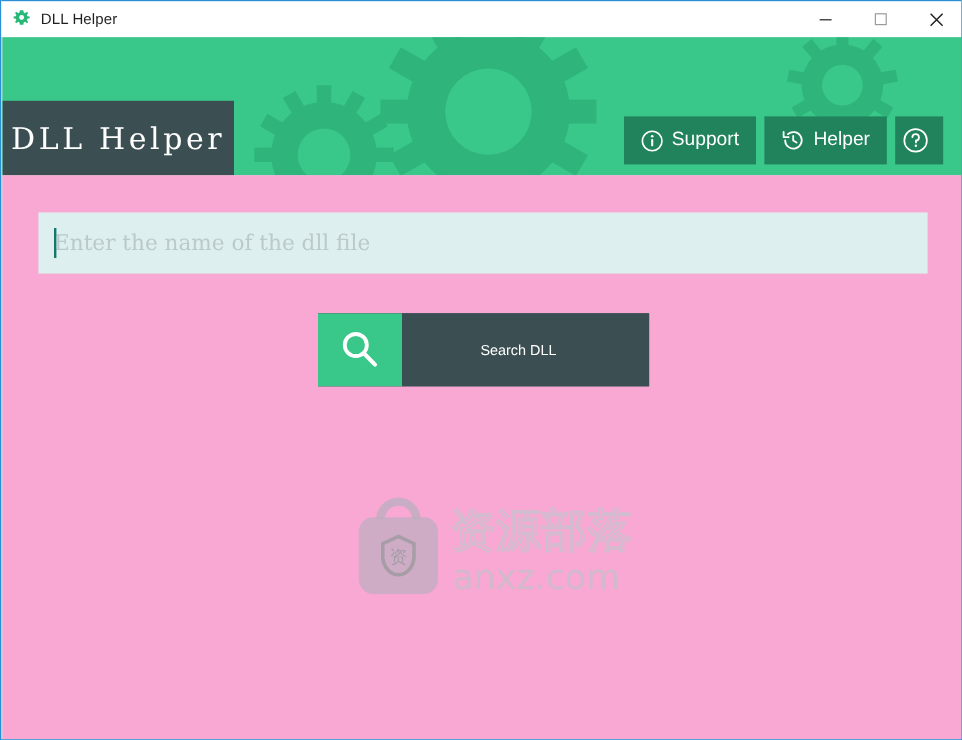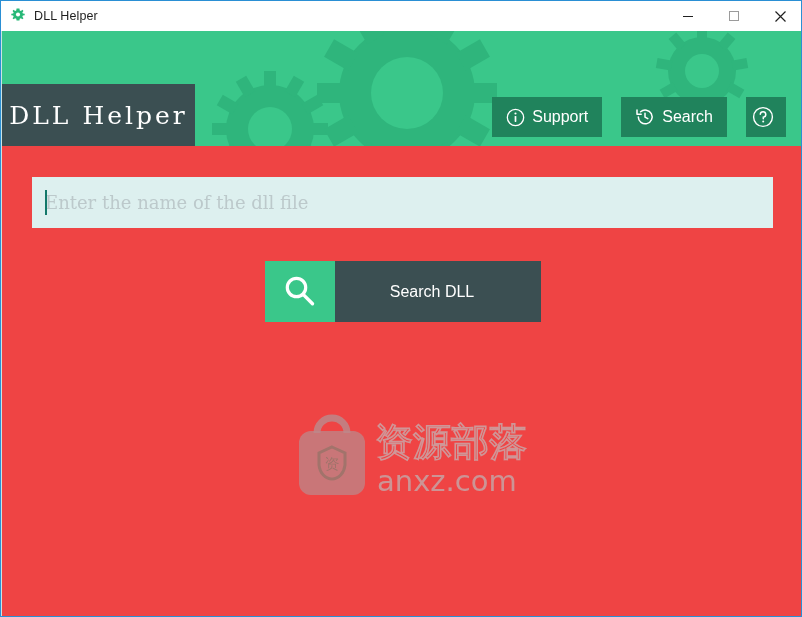--- a/index.html
+++ b/index.html
@@ -119,21 +119,21 @@
   }
 
   
   #header-actions {
     position: absolute;
     right: 16px;
     top: 66px;
     height: 40px;
     display: flex;
     align-items: flex-end;
-    gap: 19px;
+    gap: 7px;
     z-index: 3;
   }
   .hdr-btn {
     background: #20835c;
     border: none;
     color: #ffffff;
     font-family: "Liberation Sans", sans-serif;
     font-size: 16px;
     display: flex;
     align-items: center;
@@ -149,21 +149,21 @@
   .hdr-btn svg { display: block; flex: 0 0 auto; }
   .hdr-btn-label { line-height: 1; }
 
   
   #main {
     position: absolute;
     left: 1px;
     top: 146px;
     width: 800px;
     height: 470px;
-    background: #ef4444;
+    background: #f9a8d4;
   }
 
   #dll-input-wrap {
     position: absolute;
     left: 30px;
     top: 31px;
     width: 741px;
     height: 51px;
   }
   #dll-input {
@@ -219,21 +219,21 @@
   #search-btn-text-zone {
     flex: 1 1 auto;
     background: #3b4f52;
     display: flex;
     align-items: center;
     justify-content: center;
   }
   #search-btn-label {
     color: #ffffff;
     font-family: "Liberation Sans", sans-serif;
-    font-size: 16px;
+    font-size: 12px;
     white-space: nowrap;
     position: relative;
     left: -6px;
   }
 
   
   #watermark {
     position: absolute;
     left: 295px;
     top: 265px;
@@ -357,21 +357,21 @@
         </svg>
         <span class="hdr-btn-label">Support</span>
       </button>
 
       <button class="hdr-btn">
         <svg width="20" height="20" viewBox="0 0 20 20">
           <path d="M3.3 10 A6.9 6.9 0 1 0 5.6 4.8" fill="none" stroke="#ffffff" stroke-width="1.5" stroke-linecap="round"></path>
           <path d="M2.0 3.0 L2.0 7.2 L6.2 7.2" fill="none" stroke="#ffffff" stroke-width="1.5" stroke-linecap="round" stroke-linejoin="round"></path>
           <path d="M10 6.3 L10 10.1 L12.8 11.7" fill="none" stroke="#ffffff" stroke-width="1.5" stroke-linecap="round" stroke-linejoin="round"></path>
         </svg>
-        <span class="hdr-btn-label">Search</span>
+        <span class="hdr-btn-label">Helper</span>
       </button>
 
       <button class="hdr-btn icon-only">
         <svg width="22" height="22" viewBox="0 0 22 22">
           <circle cx="11" cy="11" r="9.4" fill="none" stroke="#ffffff" stroke-width="1.4"></circle>
           <path d="M8.3 8.3 a2.75 2.75 0 1 1 3.0 2.9 v1.5" fill="none" stroke="#ffffff" stroke-width="1.5" stroke-linecap="round"></path>
           <circle cx="11.2" cy="15.4" r="1.0" fill="#ffffff"></circle>
         </svg>
         <span class="hdr-btn-label"></span>
       </button>

